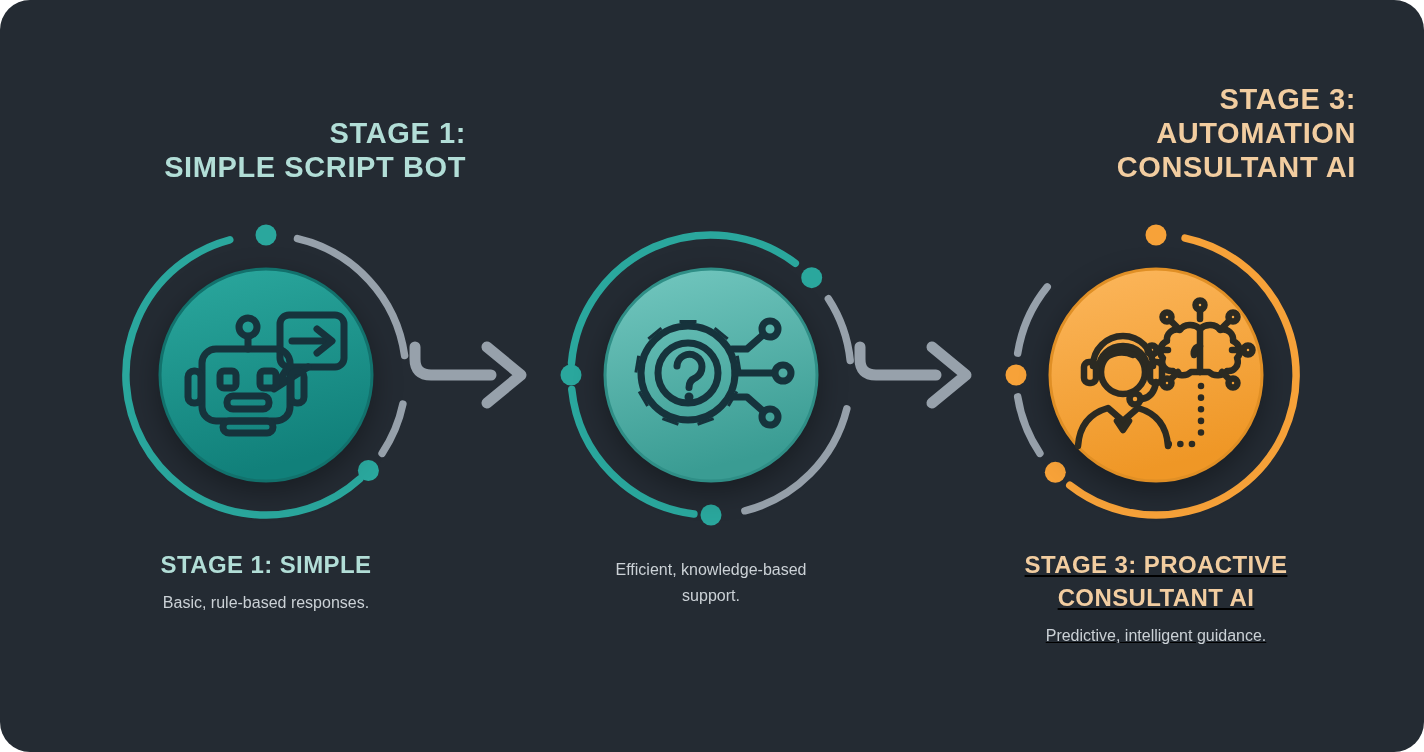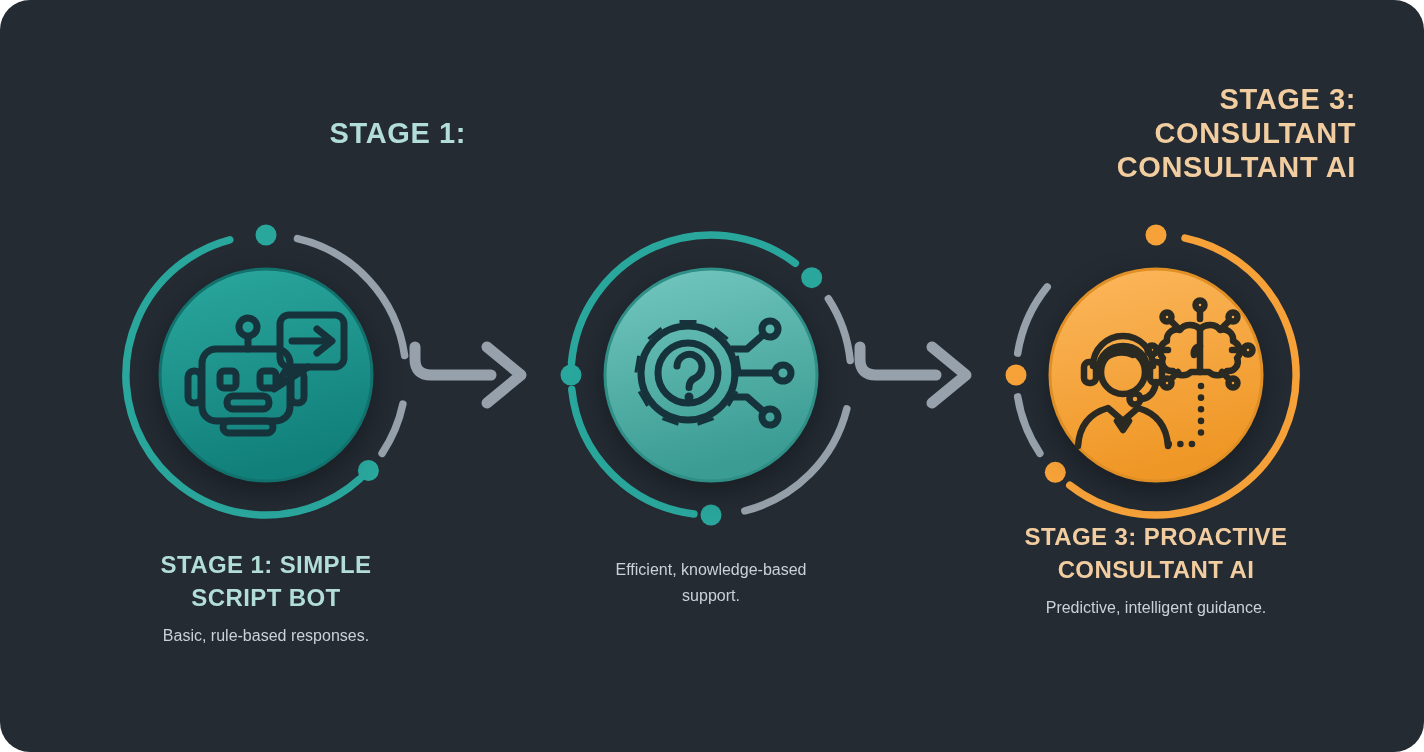--- a/index.html
+++ b/index.html
@@ -30,24 +30,25 @@
   .g3a{stop-color:var(--stage3-fill-top,#fcb75d);} .g3b{stop-color:var(--stage3-fill-bottom,#ef9726);}
 </style>
 </head>
 <body>
 
 <div id="canvas">
   <div class="panel">
 
     <div class="abs top-header teal-text txt-center" style="left:66px;top:116px;">
       <div>STAGE 1:</div>
+      <div>SIMPLE SCRIPT BOT</div>
     </div>
     <div class="abs top-header tan-text txt-center" style="left:956px;top:82px;">
       <div>STAGE 3:</div>
-      <div>CONSULTANT</div>
+      <div>AUTOMATION</div>
       <div>CONSULTANT AI</div>
     </div>
 
     <div class="abs" style="left:106px;top:215px;">
       <svg width="320" height="320" viewBox="0 0 320 320" aria-label="robot-chat-icon">
         <defs>
           <linearGradient id="g1" x1="0" y1="0" x2="0.25" y2="1">
             <stop offset="0" class="g1a"></stop>
               <stop offset="1" class="g1b"></stop>
           </linearGradient>
@@ -182,35 +183,34 @@
           </g>
           <path class="ic-warm" stroke-width="6" stroke-dasharray="0.1 11.5" d="M205,171 V222"></path>
           <path class="ic-warm" stroke-width="6" stroke-dasharray="0.1 11.5" d="M196,229 H168"></path>
         </g>
       </svg>
     </div>
 
     <div class="abs txt-center" style="left:66px;top:548px;">
       <div class="cap-title teal-text">
         <div>STAGE 1: SIMPLE</div>
-        <div>SCRIPT BOT</div>
       </div>
       <div class="cap-desc">
         <div>Basic, rule-based responses.</div>
       </div>
     </div>
 
     <div class="abs txt-center" style="left:511px;top:548px;">
       <div class="cap-desc">
         <div>Efficient, knowledge-based</div>
         <div>support.</div>
       </div>
     </div>
 
-    <div class="abs txt-center" style="left:956px;top:520px;">
+    <div class="abs txt-center" style="left:956px;top:548px;text-decoration:underline;">
       <div class="cap-title tan-text">
         <div>STAGE 3: PROACTIVE</div>
         <div>CONSULTANT AI</div>
       </div>
       <div class="cap-desc">
         <div>Predictive, intelligent guidance.</div>
       </div>
     </div>
 
   </div>

